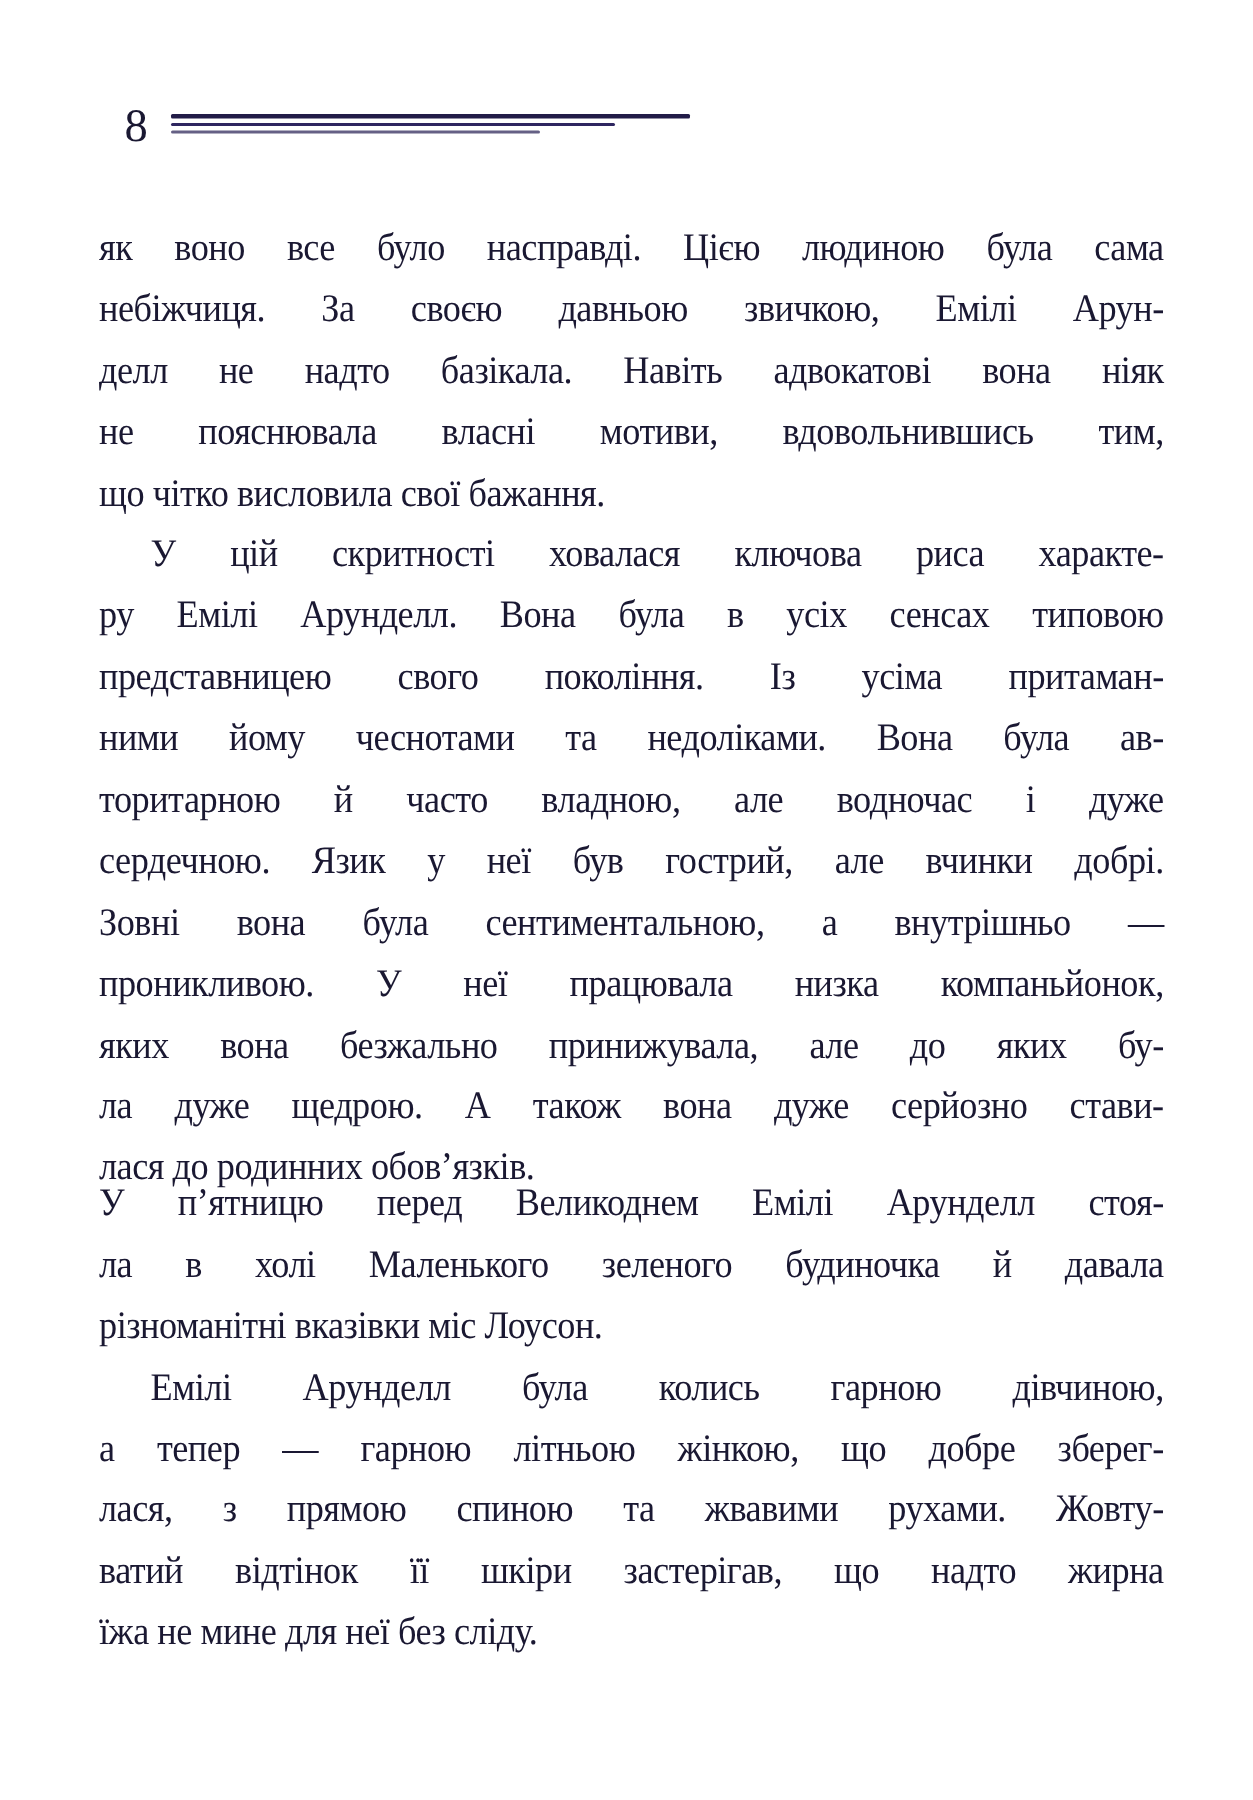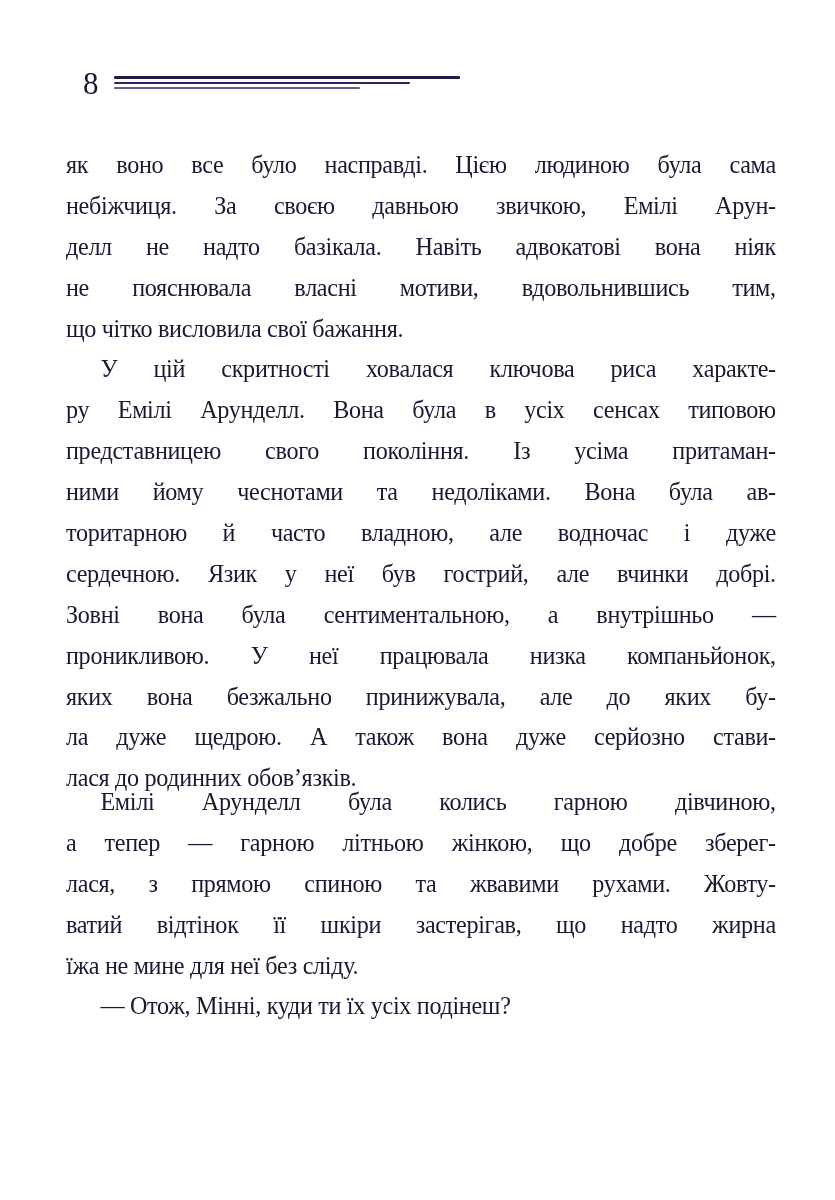--- a/index.html
+++ b/index.html
@@ -97,22 +97,24 @@
     <span class="line">Зовні вона була сентиментальною, а внутрішньо —</span>
     <span class="line">проникливою. У неї працювала низка компаньйонок,</span>
     <span class="line">яких вона безжально принижувала, але до яких бу-</span>
     <span class="line">ла дуже щедрою. А також вона дуже серйозно стави-</span>
     <span class="line last">лася до родинних обов’язків.</span>
   </div>
 </div>
 
 <div class="text-body section-2">
   <div class="paragraph">
+    <span class="line">У п’ятницю перед Великоднем Емілі Арунделл стоя-</span>
+    <span class="line">ла в холі Маленького зеленого будиночка й давала</span>
+    <span class="line last">різноманітні вказівки міс Лоусон.</span>
+  </div>
+  <div class="paragraph">
     <span class="line indent">Емілі Арунделл була колись гарною дівчиною,</span>
     <span class="line">а тепер — гарною літньою жінкою, що добре зберег-</span>
     <span class="line">лася, з прямою спиною та жвавими рухами. Жовту-</span>
     <span class="line">ватий відтінок її шкіри застерігав, що надто жирна</span>
     <span class="line last">їжа не мине для неї без сліду.</span>
   </div>
-  <div class="paragraph">
-    <span class="line indent last">— Отож, Мінні, куди ти їх усіх подінеш?</span>
-  </div>
 </div>
 
 </body></html>

